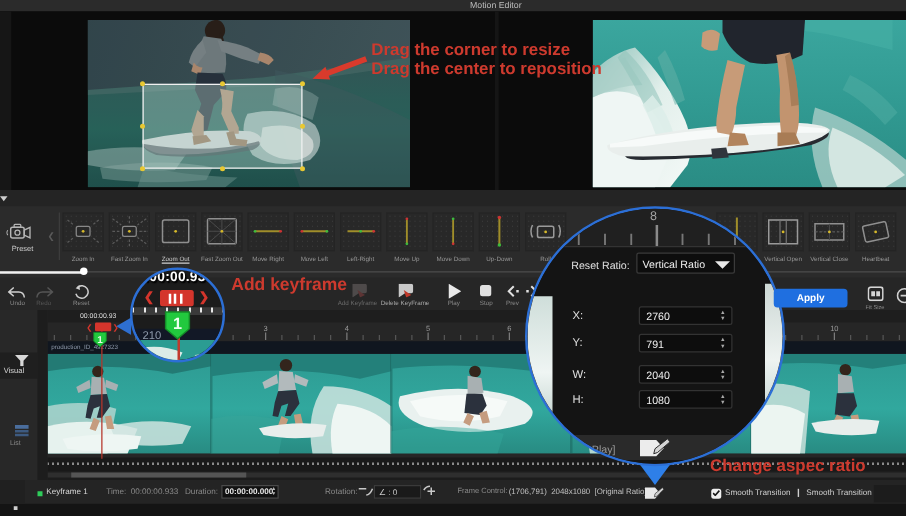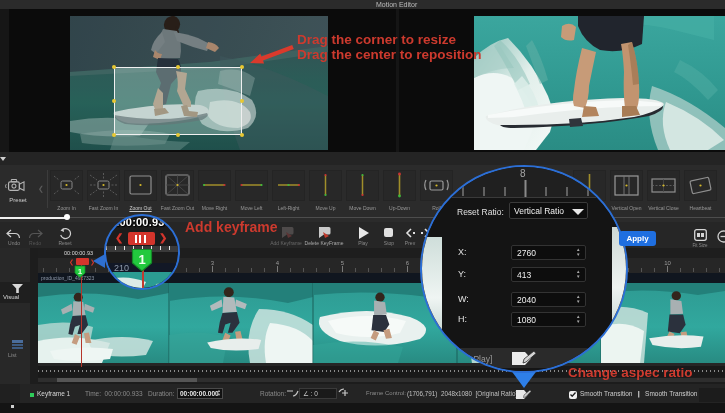--- a/index.html
+++ b/index.html
@@ -279,21 +279,21 @@
 <rect x="0.7" y="0.7" width="11.6" height="10.6" rx="2" fill="none" stroke="#d5d5d5" stroke-width="1.3"></rect>
 <rect x="3" y="4" width="3" height="4" fill="#d5d5d5"></rect>
 <rect x="7" y="4" width="3" height="4" fill="#d5d5d5"></rect>
 </svg>
 <div class="ul" style="left:680px;top:243px;font-size:4.5px;">Fit Size</div>
 <svg class="ab" style="left:717px;top:230px;" width="8" height="13" viewBox="0 0 8 13">
 <circle cx="6.5" cy="6.5" r="5.5" fill="none" stroke="#cfcfcf" stroke-width="1.3"></circle>
 <path d="M3.5 6.5 H9" stroke="#cfcfcf" stroke-width="1.3"></path>
 </svg>
 
-<div class="ab" style="left:619px;top:231px;width:37px;height:15px;background:#1f6fe0;border-radius:3px;color:#fff;font-weight:bold;font-size:8px;text-align:center;line-height:15px;z-index:20;">Apply</div>
+<div class="ab" style="left:619px;top:231px;width:59px;height:15px;background:#1f6fe0;border-radius:3px;color:#fff;font-weight:bold;font-size:8px;text-align:center;line-height:15px;z-index:20;">Apply</div>
 
 <div class="ab" style="left:38px;top:248px;width:687px;height:25px;background:#1e1e1e;"></div>
 <div class="ab" style="left:38px;top:258px;width:687px;height:15px;background:#262626;"></div>
 <svg class="ab" style="left:38px;top:258px;" width="687" height="15" viewBox="0 0 687 15">
 <g stroke="#7a7a7a" stroke-width="1">
 <path d="M44.5 8 V14 M109.5 8 V14 M174.5 8 V14 M239.5 8 V14 M304.5 8 V14 M369.5 8 V14 M434.5 8 V14 M499.5 8 V14 M564.5 8 V14 M629.5 8 V14"></path>
 </g>
 <g stroke="#555" stroke-width="1">
 <path d="M57.5 10 V14 M70.5 10 V14 M83.5 10 V14 M96.5 10 V14 M122.5 10 V14 M135.5 10 V14 M148.5 10 V14 M161.5 10 V14 M187.5 10 V14 M200.5 10 V14 M213.5 10 V14 M226.5 10 V14 M252.5 10 V14 M265.5 10 V14 M278.5 10 V14 M291.5 10 V14 M317.5 10 V14 M330.5 10 V14 M343.5 10 V14 M356.5 10 V14 M382.5 10 V14 M395.5 10 V14 M408.5 10 V14 M421.5 10 V14 M447.5 10 V14 M460.5 10 V14 M473.5 10 V14 M486.5 10 V14 M512.5 10 V14 M525.5 10 V14 M538.5 10 V14 M551.5 10 V14 M577.5 10 V14 M590.5 10 V14 M603.5 10 V14 M616.5 10 V14 M642.5 10 V14 M655.5 10 V14 M668.5 10 V14 M681.5 10 V14 M18.5 10 V14 M31.5 10 V14 M5.5 10 V14"></path>
 </g>
@@ -493,21 +493,21 @@
 <svg class="ab" style="left:149px;top:41px;" width="14" height="8" viewBox="0 0 14 8">
       <path d="M1 1 H13 L7 7 Z" fill="#e8e8e8"></path>
     </svg>
 <style>.fl{position:absolute;left:36px;font-size:9px;color:#e0e0e0;}.fb{position:absolute;left:89px;width:75px;height:15px;background:#0d0d0d;border:1px solid #333;border-radius:2px;box-sizing:border-box;}.fv{position:absolute;left:95px;font-size:8.5px;color:#f0f0f0;}.sp{position:absolute;left:154px;font-size:4.5px;color:#a8a8a8;line-height:5px;}</style>
 <div class="fl" style="top:80px;">X:</div>
     <div class="fb" style="top:78px;"></div>
     <div class="fv" style="top:81px;">2760</div>
     <div class="sp" style="top:80px;">▲<br>▼</div>
 <div class="fl" style="top:102px;">Y:</div>
     <div class="fb" style="top:100px;"></div>
-    <div class="fv" style="top:103px;">413</div>
+    <div class="fv" style="top:103px;">791</div>
     <div class="sp" style="top:102px;">▲<br>▼</div>
 <div class="fl" style="top:127px;">W:</div>
     <div class="fb" style="top:125px;"></div>
     <div class="fv" style="top:128px;">2040</div>
     <div class="sp" style="top:127px;">▲<br>▼</div>
 <div class="fl" style="top:147px;">H:</div>
     <div class="fb" style="top:145px;"></div>
     <div class="fv" style="top:148px;">1080</div>
     <div class="sp" style="top:147px;">▲<br>▼</div>
 <div class="ab" style="left:0px;top:181px;width:208px;height:20px;background:#2a2a2a;"></div>

